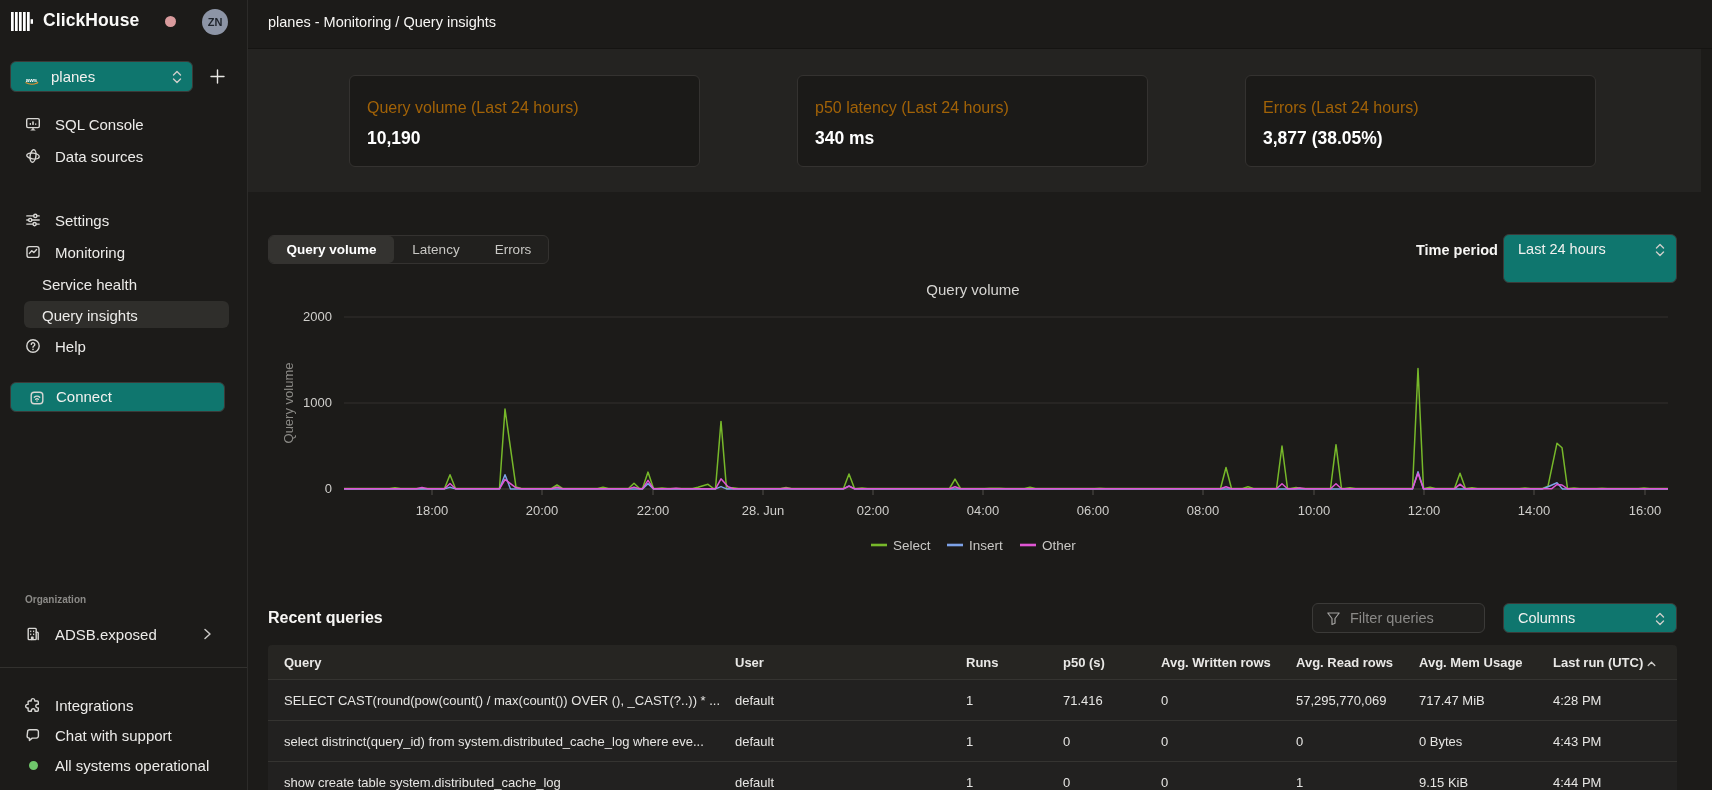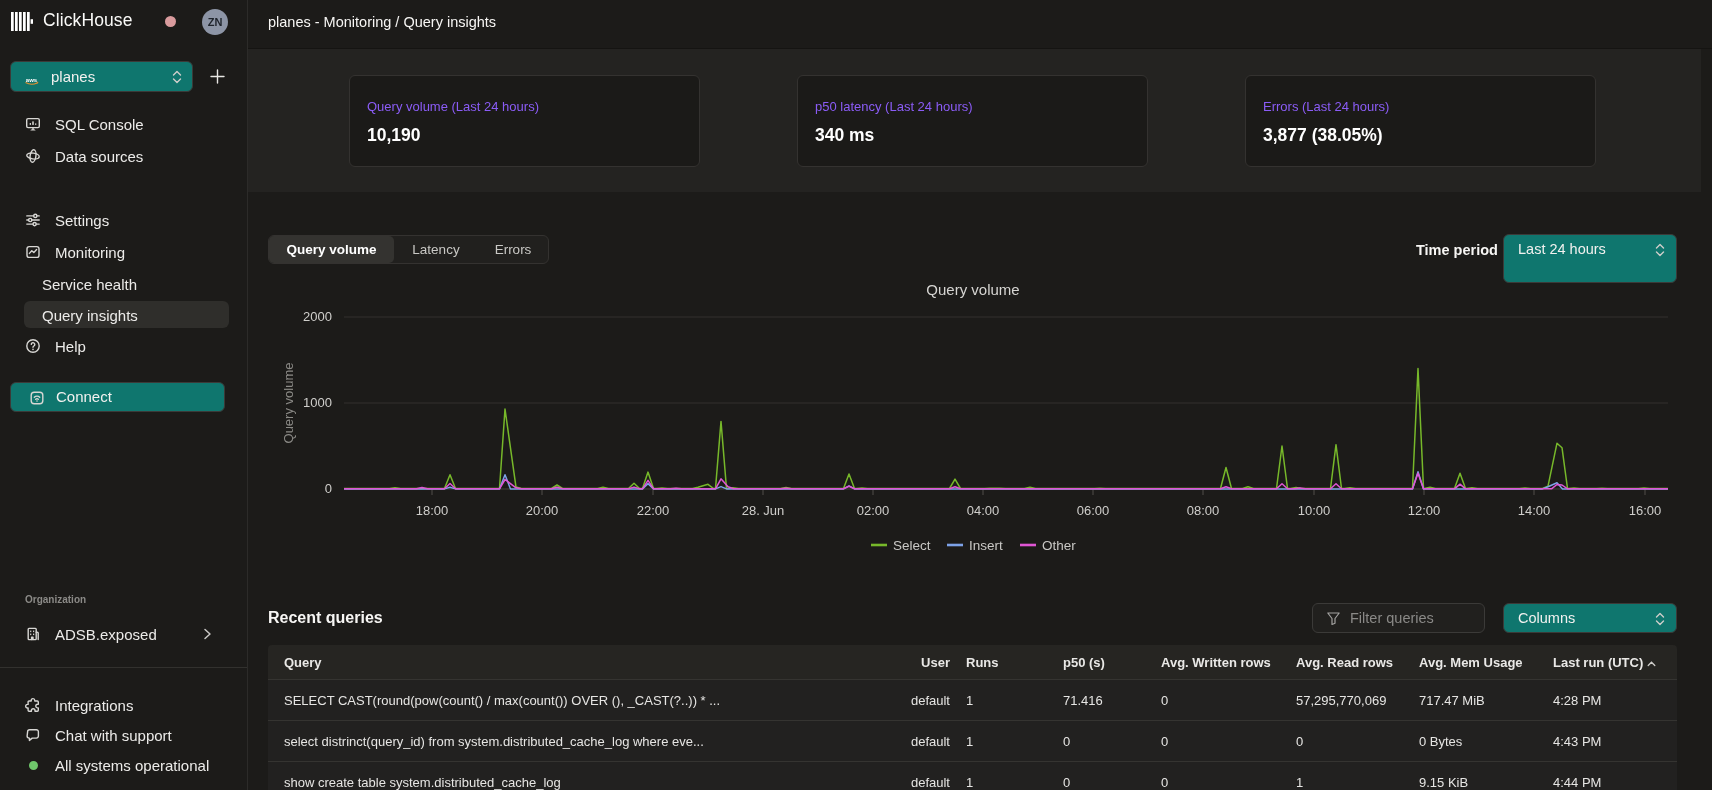--- a/index.html
+++ b/index.html
@@ -4,45 +4,45 @@
 html,body { width:1712px; height:790px; background:#1c1b19; font-family:"Liberation Sans",sans-serif; overflow:hidden; }
 aside { position:absolute; left:0; top:0; width:248px; height:790px; background:#1c1b19; border-right:1px solid #2c2b29; }
 .navrow { position:absolute; left:0; width:247px; height:32px; }
 .navic { position:absolute; left:25px; }
 .navtx { position:absolute; top:50%; transform:translateY(-50%); font-size:15px; color:#ecebe9; }
 .selbox { position:absolute; background:#0f766e; border:1px solid #3b3a38; border-radius:6px; }
 main { position:absolute; left:248px; top:0; width:1464px; height:790px; background:#1c1b19; }
 .topbar { position:absolute; left:0; top:0; width:1464px; height:49px; border-bottom:1px solid #151412; }
 .band { position:absolute; left:0; top:49px; width:1453px; height:143px; background:#242321; }
 .card { position:absolute; top:26px; width:351px; height:92px; background:#1b1a18; border:1px solid #343230; border-radius:6px; padding:23px 17px; }
-.clab { font-size:13px; color:#8b5cf6; }
+.clab { font-size:16px; color:#a16207; }
 .cval { font-size:17.5px; font-weight:700; color:#fff; margin-top:11px; }
 .tabs { position:absolute; left:20px; top:235px; width:281px; height:29px; background:#21201e; border:1px solid #343230; border-radius:6px; display:flex; }
 .tab { height:100%; display:flex; align-items:center; justify-content:center; font-size:13.5px; color:#c9c8c5; }
 .tab.on { background:#343330; border-radius:5px; color:#fff; font-weight:700; }
 .axlab { fill:#cfcecb; font-size:13px; font-family:"Liberation Sans",sans-serif; }
 .leg { fill:#c9c8c5; font-size:13.5px; font-family:"Liberation Sans",sans-serif; }
 .tbl { position:absolute; left:20px; top:645px; width:1409px; }
 .thr { display:flex; height:34px; background:#262522; border-radius:4px 4px 0 0; align-items:center; }
 .th { font-size:13px; font-weight:700; color:#e9e8e6; padding-left:16px; }
 .tr { display:flex; height:41px; align-items:center; background:#222120; border-top:1px solid #353431; box-sizing:border-box; }
 .td { font-size:13px; color:#e6e5e3; padding-left:16px; white-space:nowrap; overflow:hidden; }
-.c0 { width:451px; } .c1 { width:231px;text-align:right; } .c2 { width:97px; } .c3 { width:98px; }
+.c0 { width:451px; } .c1 { width:231px; } .c2 { width:97px; } .c3 { width:98px; }
 .c4 { width:135px; } .c5 { width:123px; } .c6 { width:134px; } .c7 { width:140px; }
 </style></head><body>
 <aside>
 <div style="position:absolute;left:11px;top:12px"><svg width="22" height="19" viewBox="0 0 22 19" xmlns="http://www.w3.org/2000/svg">
 <rect x="0" y="0" width="2.7" height="19" fill="#fff"></rect>
         <rect x="4" y="0" width="2.7" height="19" fill="#fff"></rect>
 <rect x="8" y="0" width="2.7" height="19" fill="#fff"></rect>
         <rect x="12" y="0" width="2.7" height="19" fill="#fff"></rect>
 <rect x="16" y="0" width="2.7" height="19" fill="#fff"></rect>
         <rect x="19.6" y="7.2" width="2.4" height="4.6" fill="#fff"></rect>
       </svg></div>
-<div style="position:absolute;left:43px;top:10px;font-size:17.5px;font-weight:400;color:#fafaf8;letter-spacing:.1px">ClickHouse</div>
+<div style="position:absolute;left:43px;top:10px;font-size:17.5px;font-weight:700;color:#fafaf8;letter-spacing:.1px">ClickHouse</div>
 <div style="position:absolute;left:165px;top:16px;width:11px;height:11px;border-radius:50%;background:#d99b9d"></div>
 <div style="position:absolute;left:202px;top:9px;width:26px;height:26px;border-radius:50%;background:#8d95a6;color:#20252d;font-size:11px;font-weight:700;display:flex;align-items:center;justify-content:center">ZN</div>
 <div class="selbox" style="left:10px;top:61px;width:183px;height:31px">
   <span style="position:absolute;left:13px;top:10px"><svg width="15" height="10" viewBox="0 0 15 10" xmlns="http://www.w3.org/2000/svg">
 <text x="7.5" y="5.6" text-anchor="middle" font-family="Liberation Sans" font-size="6" font-weight="bold" fill="#fff">aws</text>
 <path d="M1.5 6.6 Q7.5 9.8 13 6.9" fill="none" stroke="#e8912d" stroke-width="1.1"></path>
 <path d="M13.4 5.7 l.5 1.3 -1.4.2" fill="none" stroke="#e8912d" stroke-width="1"></path>
         </svg></span>
   <span style="position:absolute;left:40px;top:6px;font-size:15px;color:#f2f1ef">planes</span>
   <span style="position:absolute;right:9px;top:8px"><svg width="12" height="14" viewBox="0 0 12 14">

